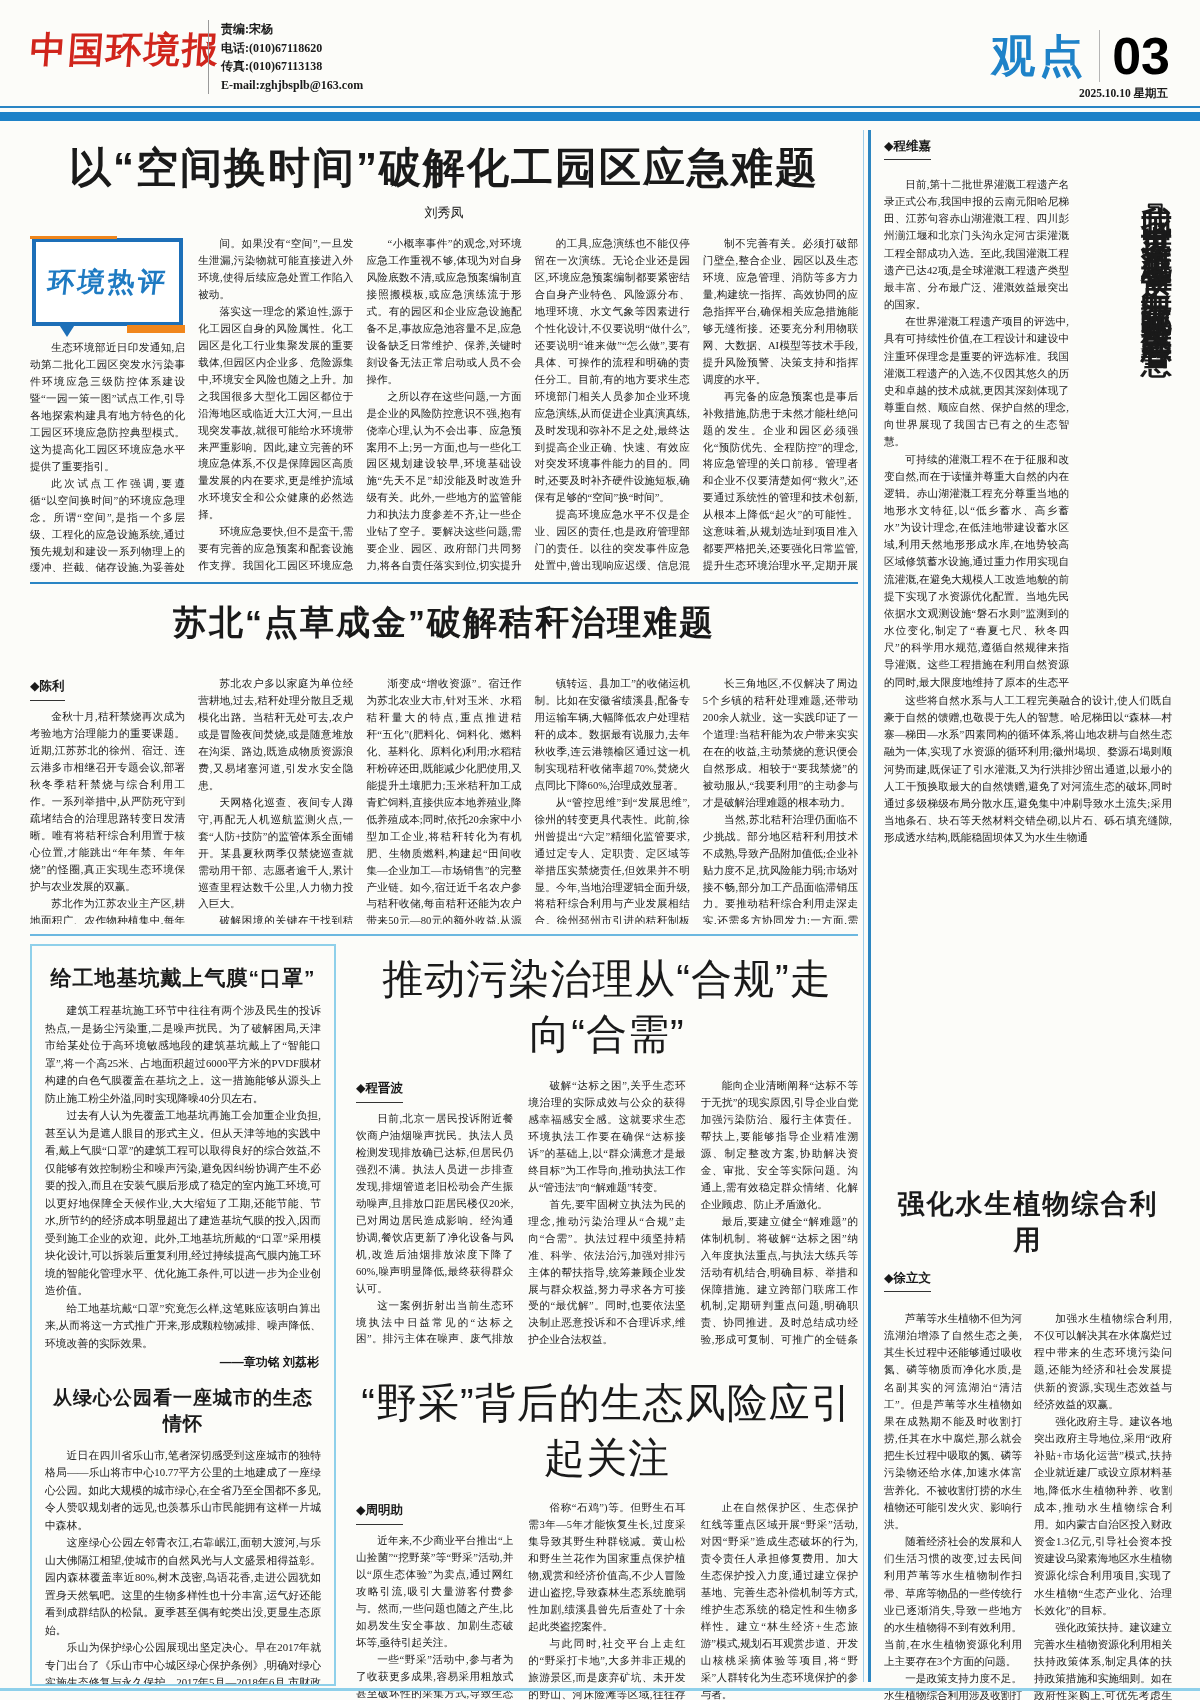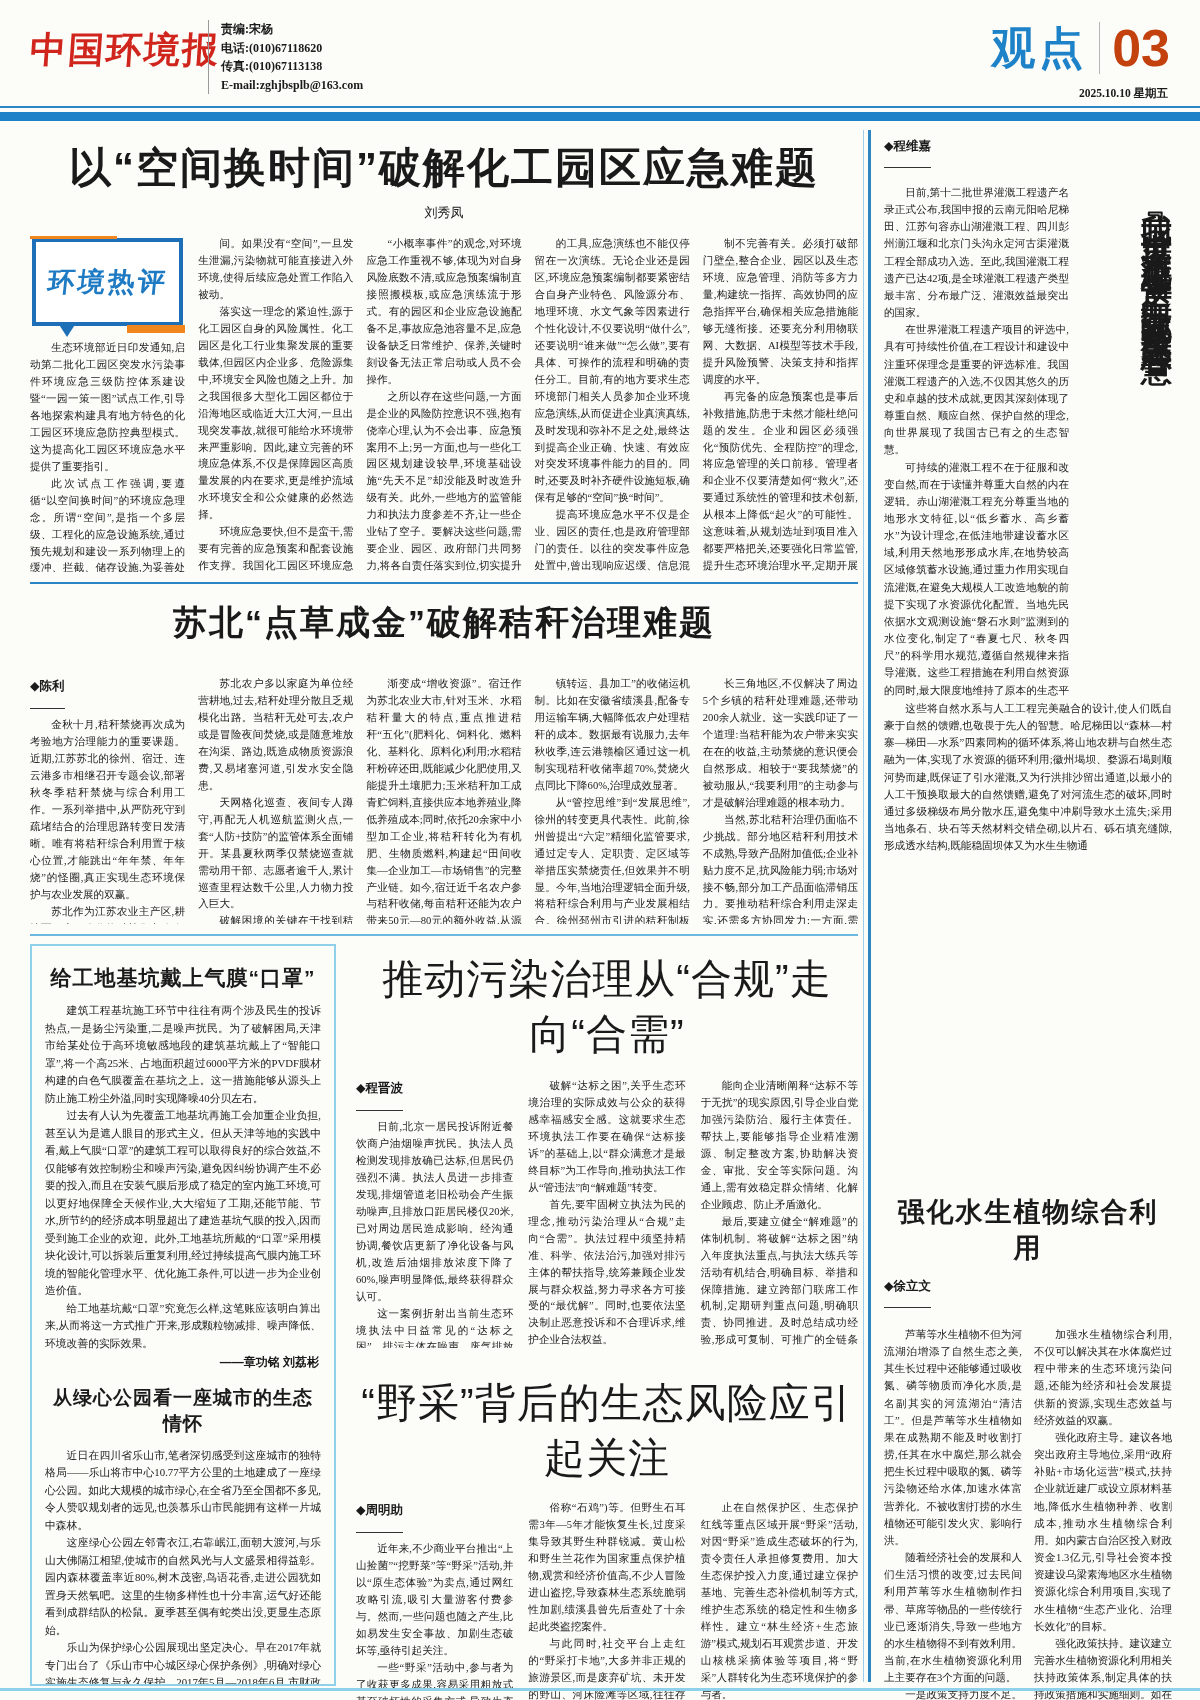--- a/index.html
+++ b/index.html
@@ -3,25 +3,25 @@
 <meta charset="utf-8">
 <style>
   * { margin:0; padding:0; box-sizing:border-box; }
   html,body { background:#e8e8e4; }
   .page { position:relative; width:1200px; height:1700px; margin:0 auto; background:#fcfcf9;
           font-family:"Liberation Serif","DejaVu Serif",serif; color:#1a1a1a; overflow:hidden; }
   .hdr-logo { position:absolute; left:30px; top:26px; font-size:36px; font-weight:900;
               color:#d0251c; letter-spacing:2px; transform:skewX(-4deg); }
   .hdr-contact { position:absolute; left:208px; top:20px; border-left:1px solid #9a9a9a;
                  padding-left:12px; font-size:12px; font-weight:700; line-height:1.55; }
-  .hdr-right { position:absolute; right:30px; top:18px; display:flex; align-items:center; }
+  .hdr-right { position:absolute; right:30px; top:26px; display:flex; align-items:center; }
   .hdr-section { font-size:44px; font-weight:900; color:#1e82c8; letter-spacing:4px;
                  font-family:"Liberation Sans","DejaVu Sans",sans-serif; }
   .hdr-vline { width:1px; height:52px; background:#b5b5b5; margin:0 12px; }
-  .hdr-pageno { font-size:52px; font-weight:900; color:#c2410c;
+  .hdr-pageno { font-size:52px; font-weight:900; color:#000000;
                 font-family:"Liberation Sans","DejaVu Sans",sans-serif; }
   .hdr-date { position:absolute; right:32px; top:86px; font-size:11.5px; font-weight:700; }
   .rule-thin { position:absolute; left:0; top:106px; width:1200px; height:2px; background:#2a85c4; }
   .rule-thick { position:absolute; left:0; top:112px; width:1200px; height:9px; background:#1e82c8; }
   .rule-bottom { position:absolute; left:0; top:1688px; width:1200px; height:3px; background:#8fd0ea; }
 
   .vdiv-light { position:absolute; left:863px; top:130px; width:1px; height:1552px; background:#9fcde9; }
   .vdiv-dark  { position:absolute; left:868px; top:130px; width:3px; height:1552px; background:#2e86c1; }
 
   .left-region { position:absolute; left:30px; top:128px; width:828px; }
@@ -32,21 +32,21 @@
   .byline-center { text-align:center; font-size:13px; margin-top:12px; }
   .headline-l { font-size:34px; font-weight:900; text-align:center; letter-spacing:2px;
                 font-family:"Liberation Sans","DejaVu Sans",sans-serif; }
   .headline-m { font-size:41px; font-weight:400; text-align:center; letter-spacing:1px;
                 font-family:"Liberation Sans","DejaVu Sans",sans-serif; }
 
   .cols { display:flex; gap:13px; overflow:hidden; }
   .col { flex:1; overflow:hidden; font-size:10.6px; line-height:1.6; text-align:justify; }
   .col p { text-indent:2em; margin:0;font-family:Liberation Serif, serif; }
 
-  .author { display:inline-block; font-weight:700; font-size:12.5px; padding-bottom:12px;
+  .author { display:inline-block; font-weight:700; font-size:12.5px; padding-bottom:4px;
             border-bottom:1.5px solid #333; margin-bottom:8px;
             font-family:"Liberation Sans","DejaVu Sans",sans-serif; }
 
   .badge { position:relative; height:88px; margin:2px 2px 14px 2px; border:4px solid #1d6fb8;
            display:flex; align-items:center; justify-content:center; background:#fff; }
   .badge-label { font-size:27px; font-weight:900; color:#1e7ac2; letter-spacing:3px;
                  transform:skewX(-6deg); font-family:"Liberation Sans","DejaVu Sans",sans-serif; }
   .badge::before { content:""; position:absolute; top:-11px; left:-11px; width:64%; height:8px; background:#f0861c; }
   .badge::after  { content:""; position:absolute; bottom:-11px; right:-11px; width:44%; height:8px; background:#f0861c; }
   .badge-tail { position:absolute; bottom:-15px; left:22px; width:0; height:0;

